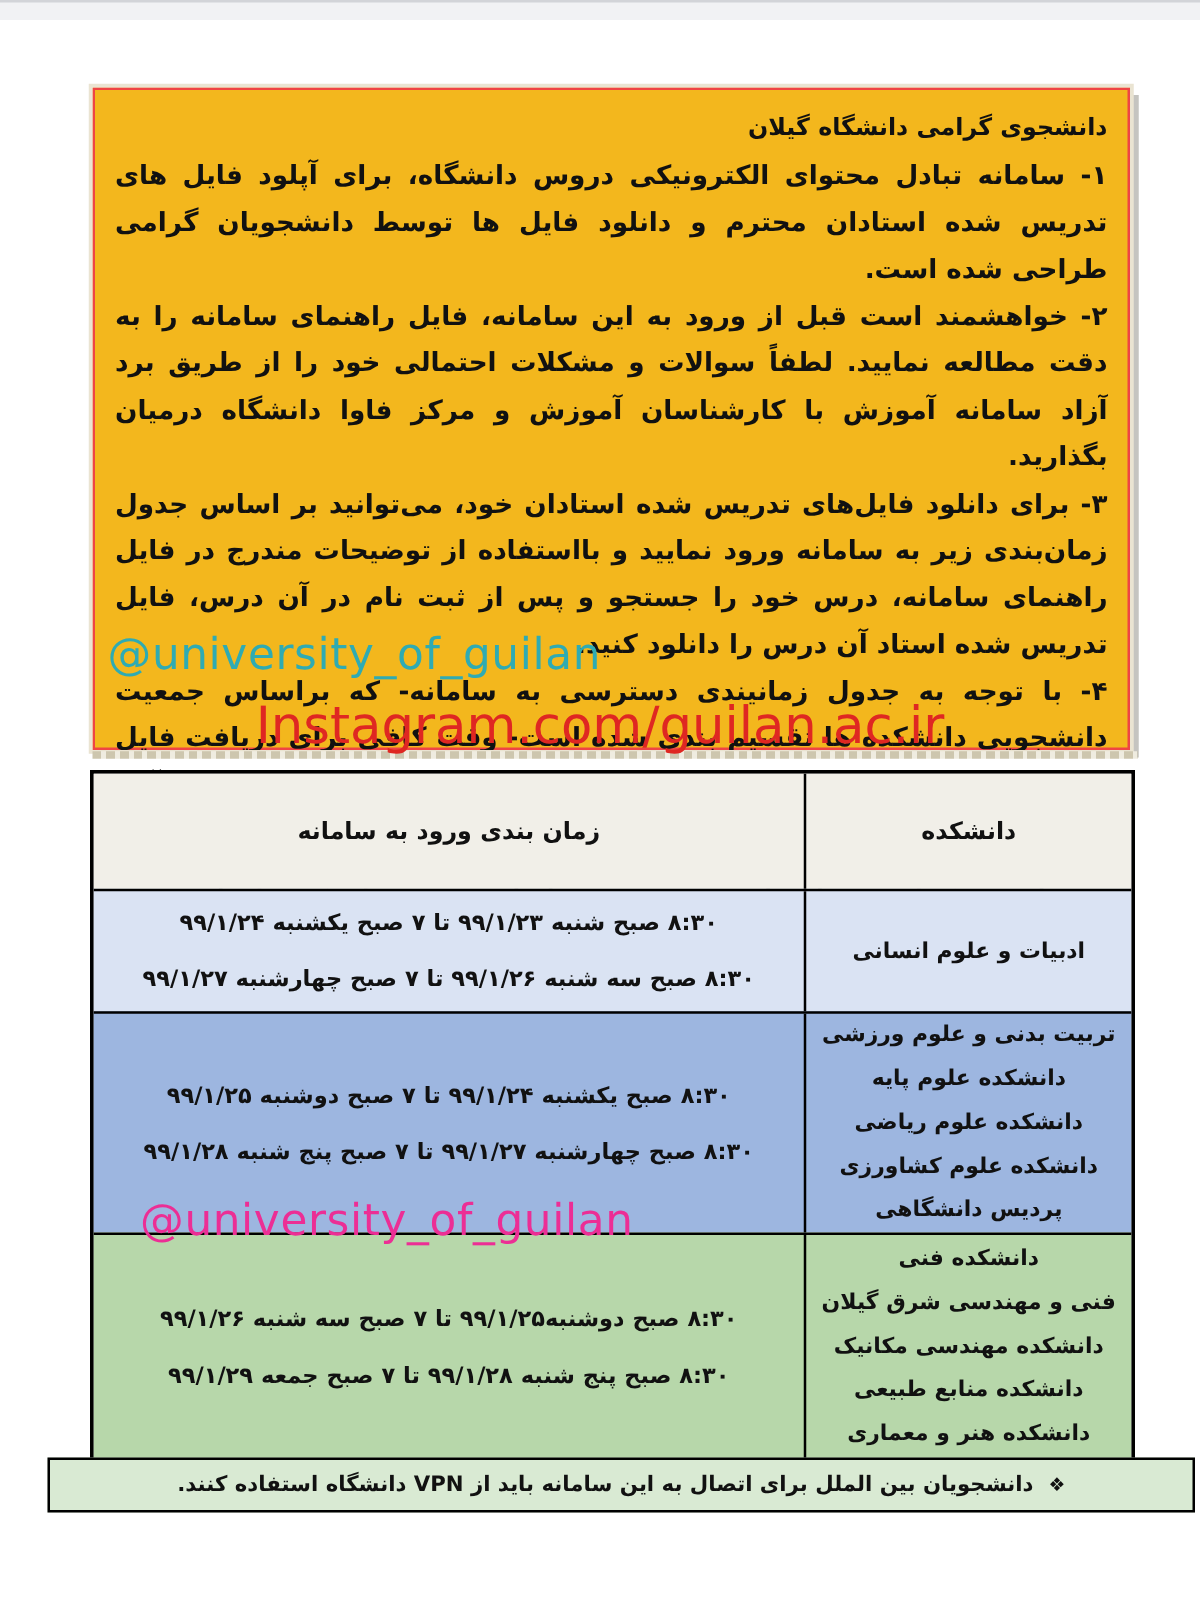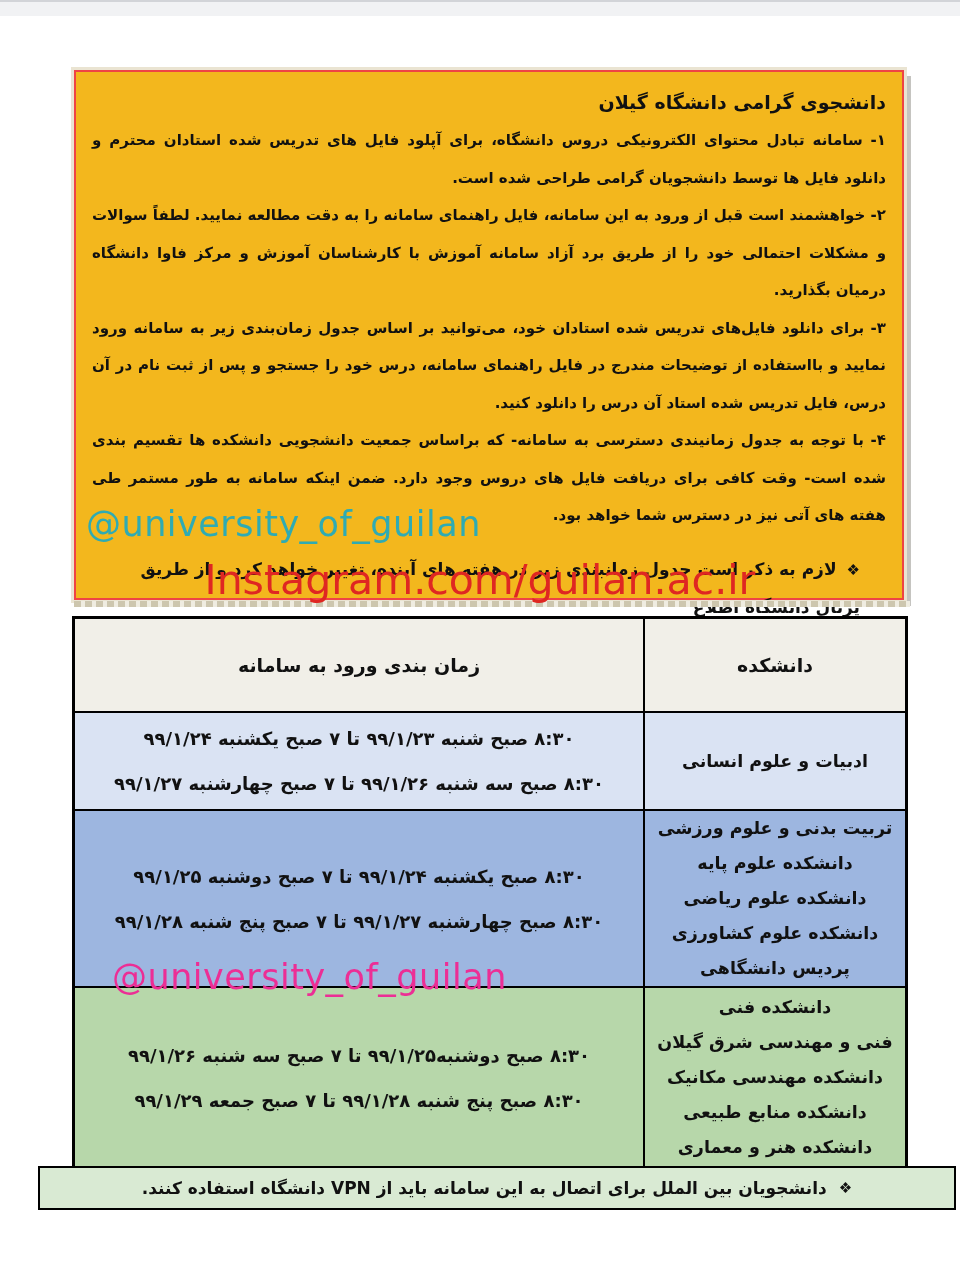--- a/index.html
+++ b/index.html
@@ -10,21 +10,21 @@
   .topbar{position:absolute;left:0;top:0;width:960px;height:16px;
           background:#f1f2f4;border-top:2px solid #d2d4d8;box-sizing:border-box;}
 
   
   .notice{position:absolute;left:74px;top:70px;width:830px;height:530px;
           box-sizing:border-box;background:#F3B71D;
           border:2px solid #ef4444;outline:3px solid #EAE4D2;
           box-shadow:7px 6px 0 rgba(150,147,140,.55);
           padding:10px 16px 0 16px;direction:rtl;}
   .n-title{font-size:19px;font-weight:700;line-height:40px;text-align:right;}
-  .n-p{margin:0;font-size:15px;font-weight:700;line-height:37.5px;
+  .n-p{margin:0;font-size:21px;font-weight:700;line-height:37.5px;
        text-align:justify;text-justify:inter-word;}
   .n-note{margin-top:16px;padding-right:26px;font-size:17px;font-weight:700;
           line-height:37.5px;text-align:right;}
   .n-note .bullet{font-size:15px;margin-left:10px;}
   .n-note2{margin-right:185px;text-align:right;}
   .dash-strip{position:absolute;left:74px;top:601px;width:836px;height:6px;
           background:repeating-linear-gradient(90deg,#cdc6ae 0 7px,#efece0 7px 11px);}
 
   
   .wm{position:absolute;font-size:35px;font-weight:400;letter-spacing:.5px;

